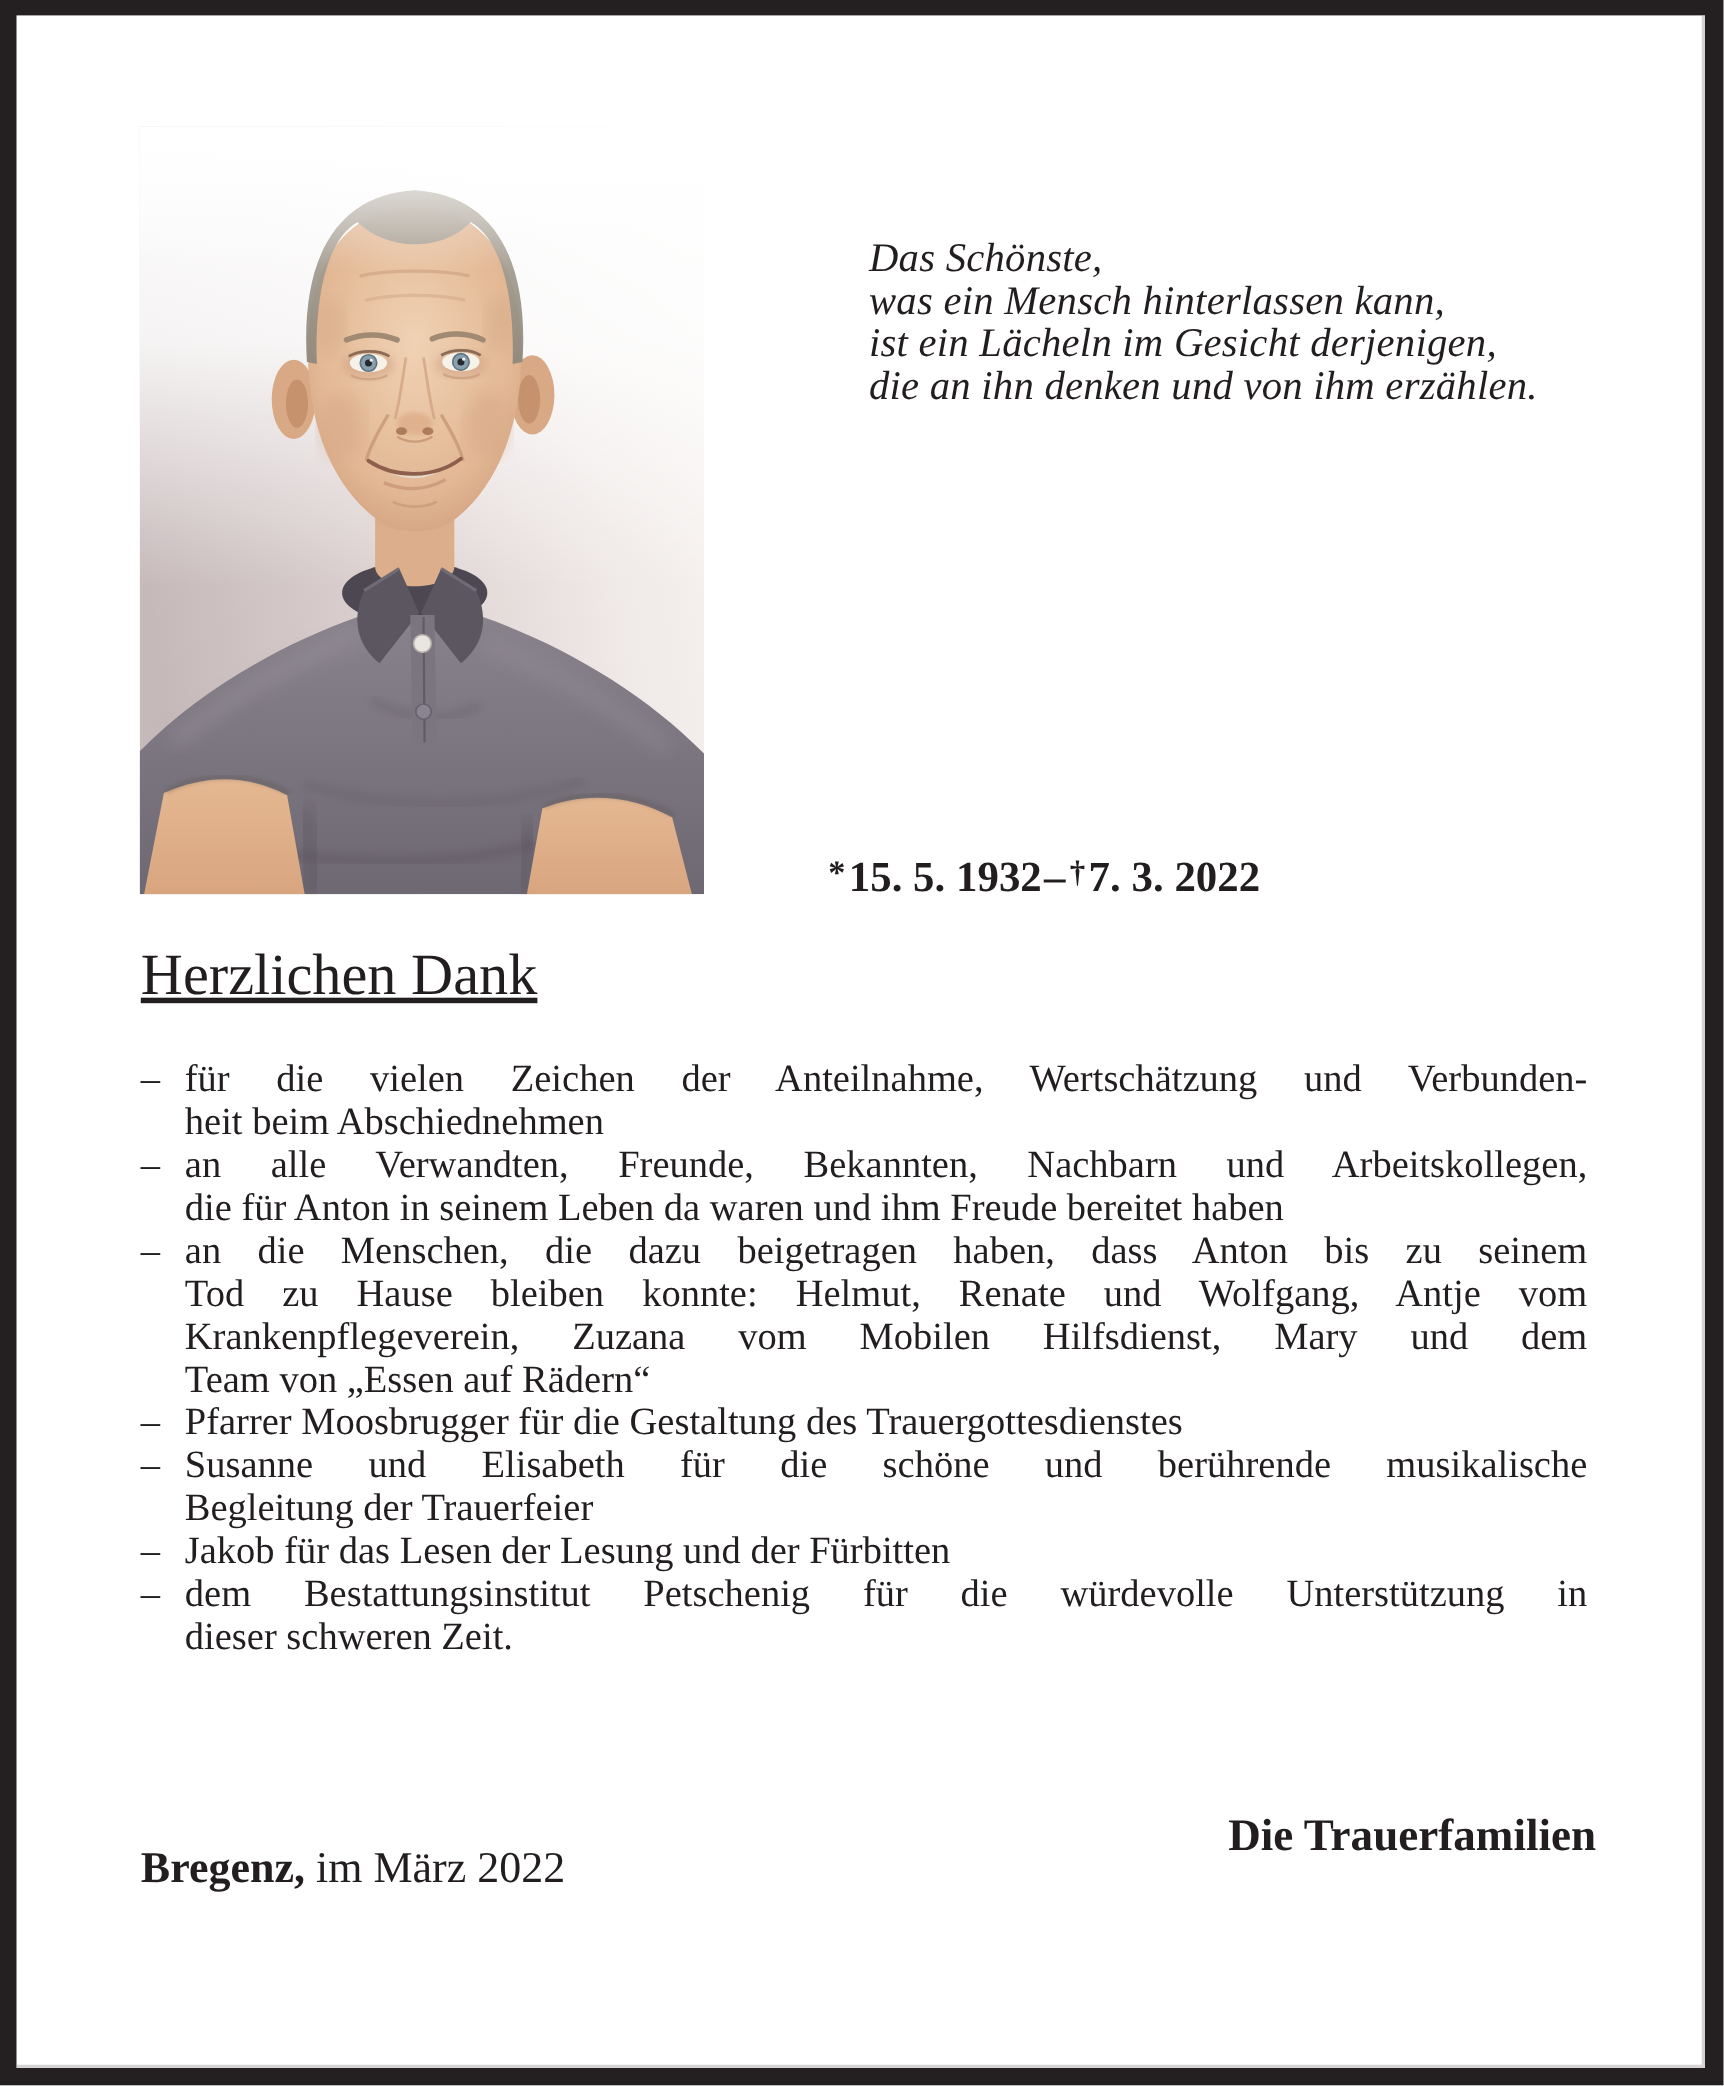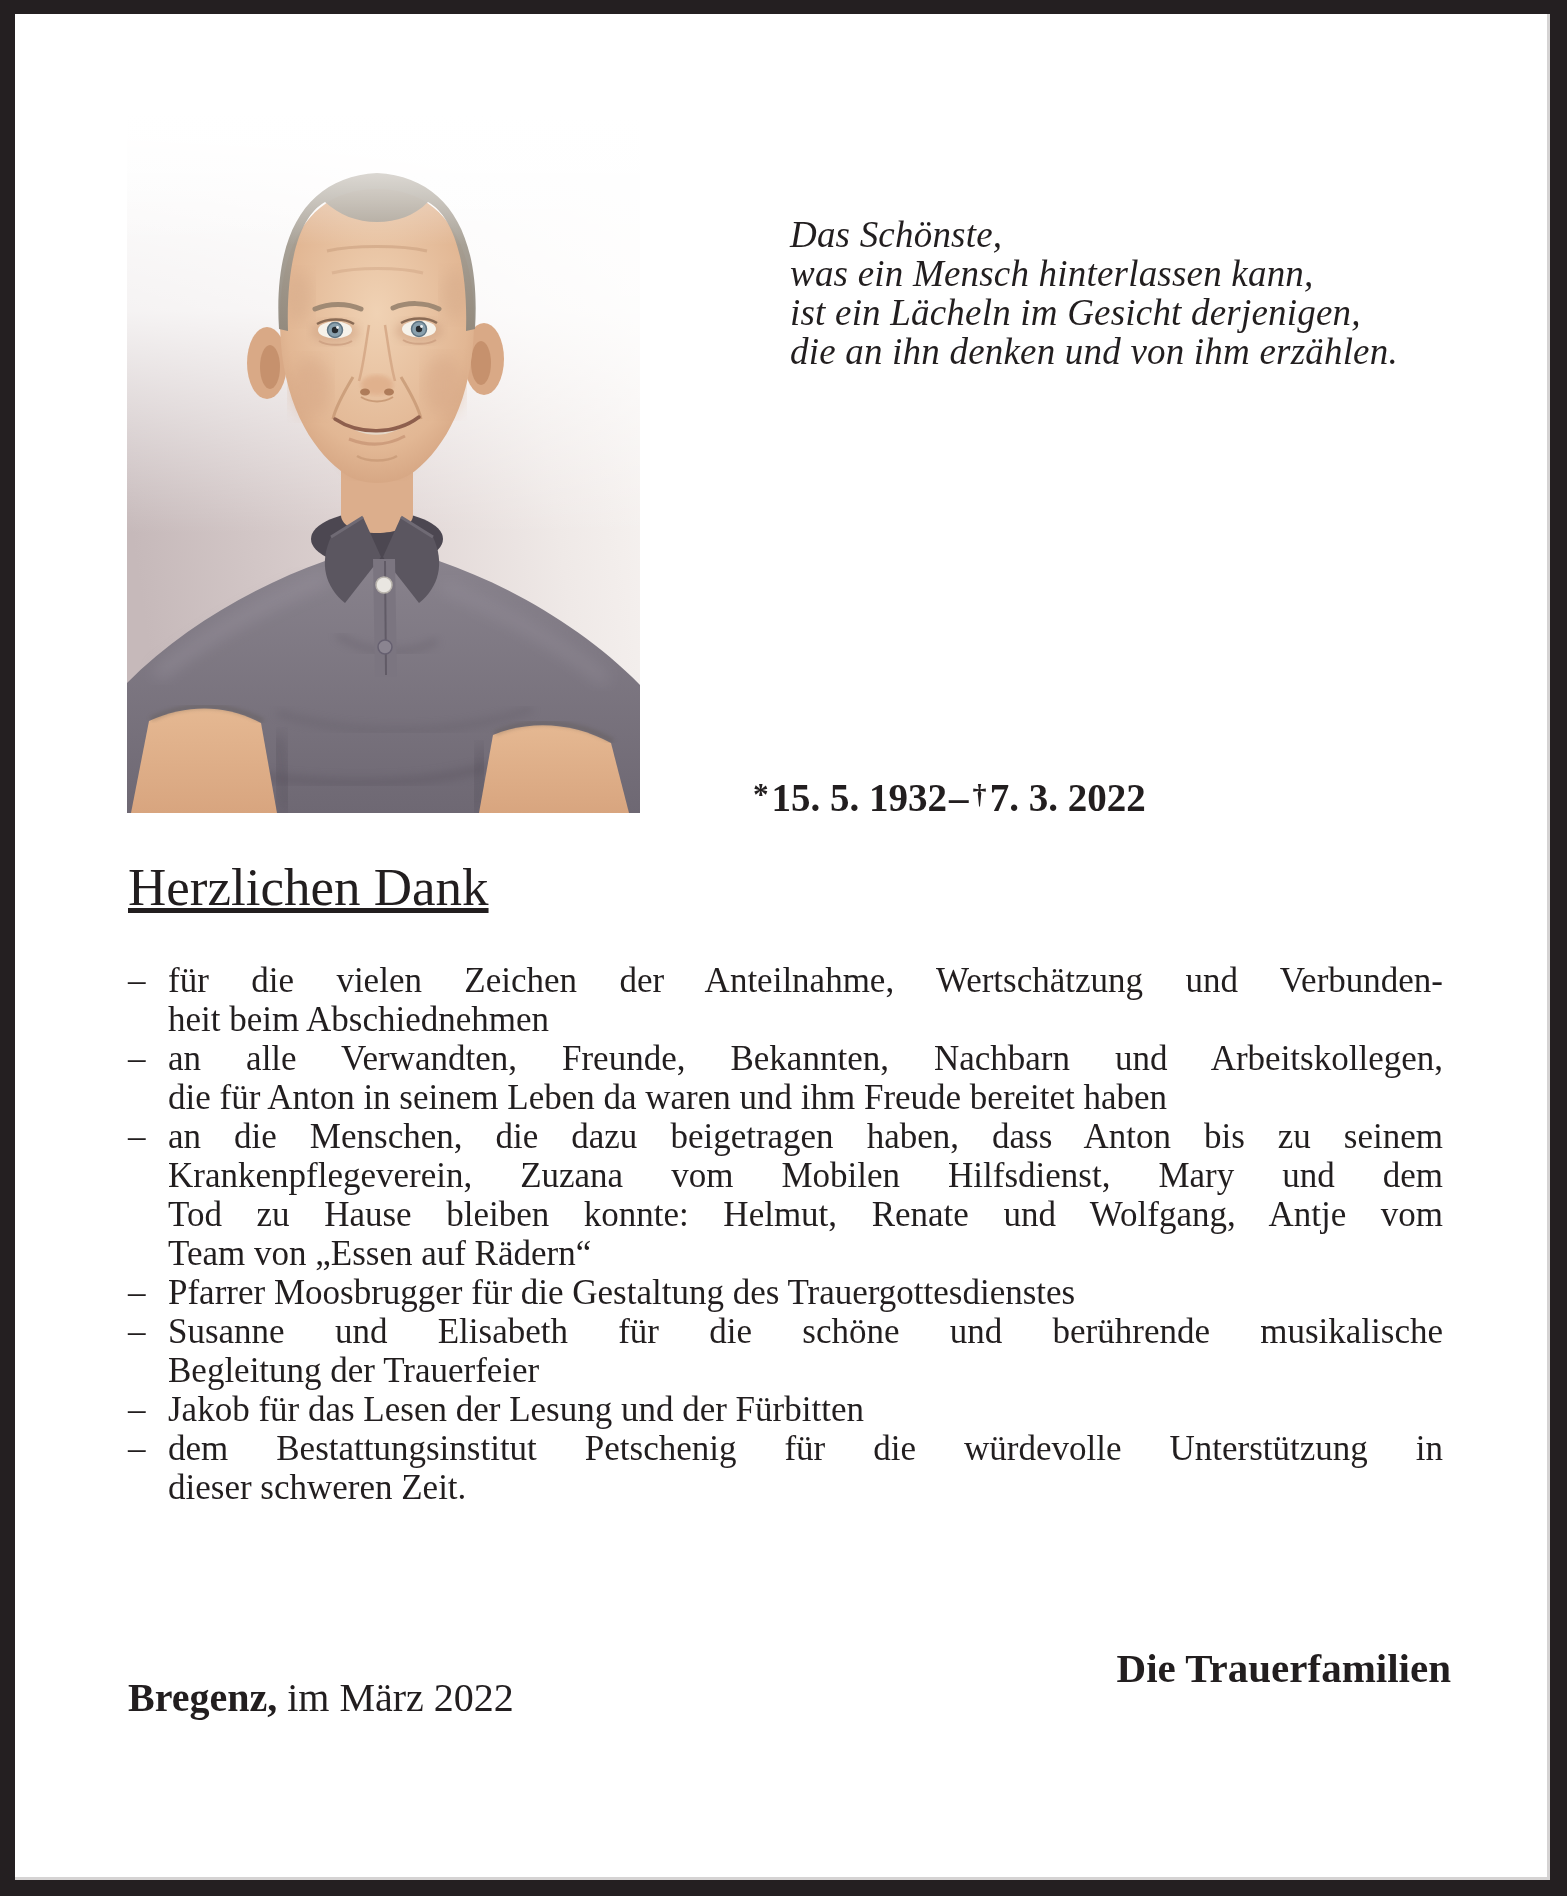--- a/index.html
+++ b/index.html
@@ -216,22 +216,22 @@
         <span class="dash">–</span>
         <div class="item-lines">
           <div class="jline">an alle Verwandten, Freunde, Bekannten, Nachbarn und Arbeitskollegen,</div>
           <div class="lline">die für Anton in seinem Leben da waren und ihm Freude bereitet haben</div>
         </div>
       </div>
       <div class="thanks-item">
         <span class="dash">–</span>
         <div class="item-lines">
           <div class="jline">an die Menschen, die dazu beigetragen haben, dass Anton bis zu seinem</div>
+          <div class="jline">Tod zu Hause bleiben konnte: Helmut, Renate und Wolfgang, Antje vom</div>
           <div class="jline">Krankenpflegeverein, Zuzana vom Mobilen Hilfsdienst, Mary und dem</div>
-          <div class="jline">Tod zu Hause bleiben konnte: Helmut, Renate und Wolfgang, Antje vom</div>
           <div class="lline">Team von „Essen auf Rädern“</div>
         </div>
       </div>
       <div class="thanks-item">
         <span class="dash">–</span>
         <div class="item-lines">
           <div class="lline">Pfarrer Moosbrugger für die Gestaltung des Trauergottesdienstes</div>
         </div>
       </div>
       <div class="thanks-item">

